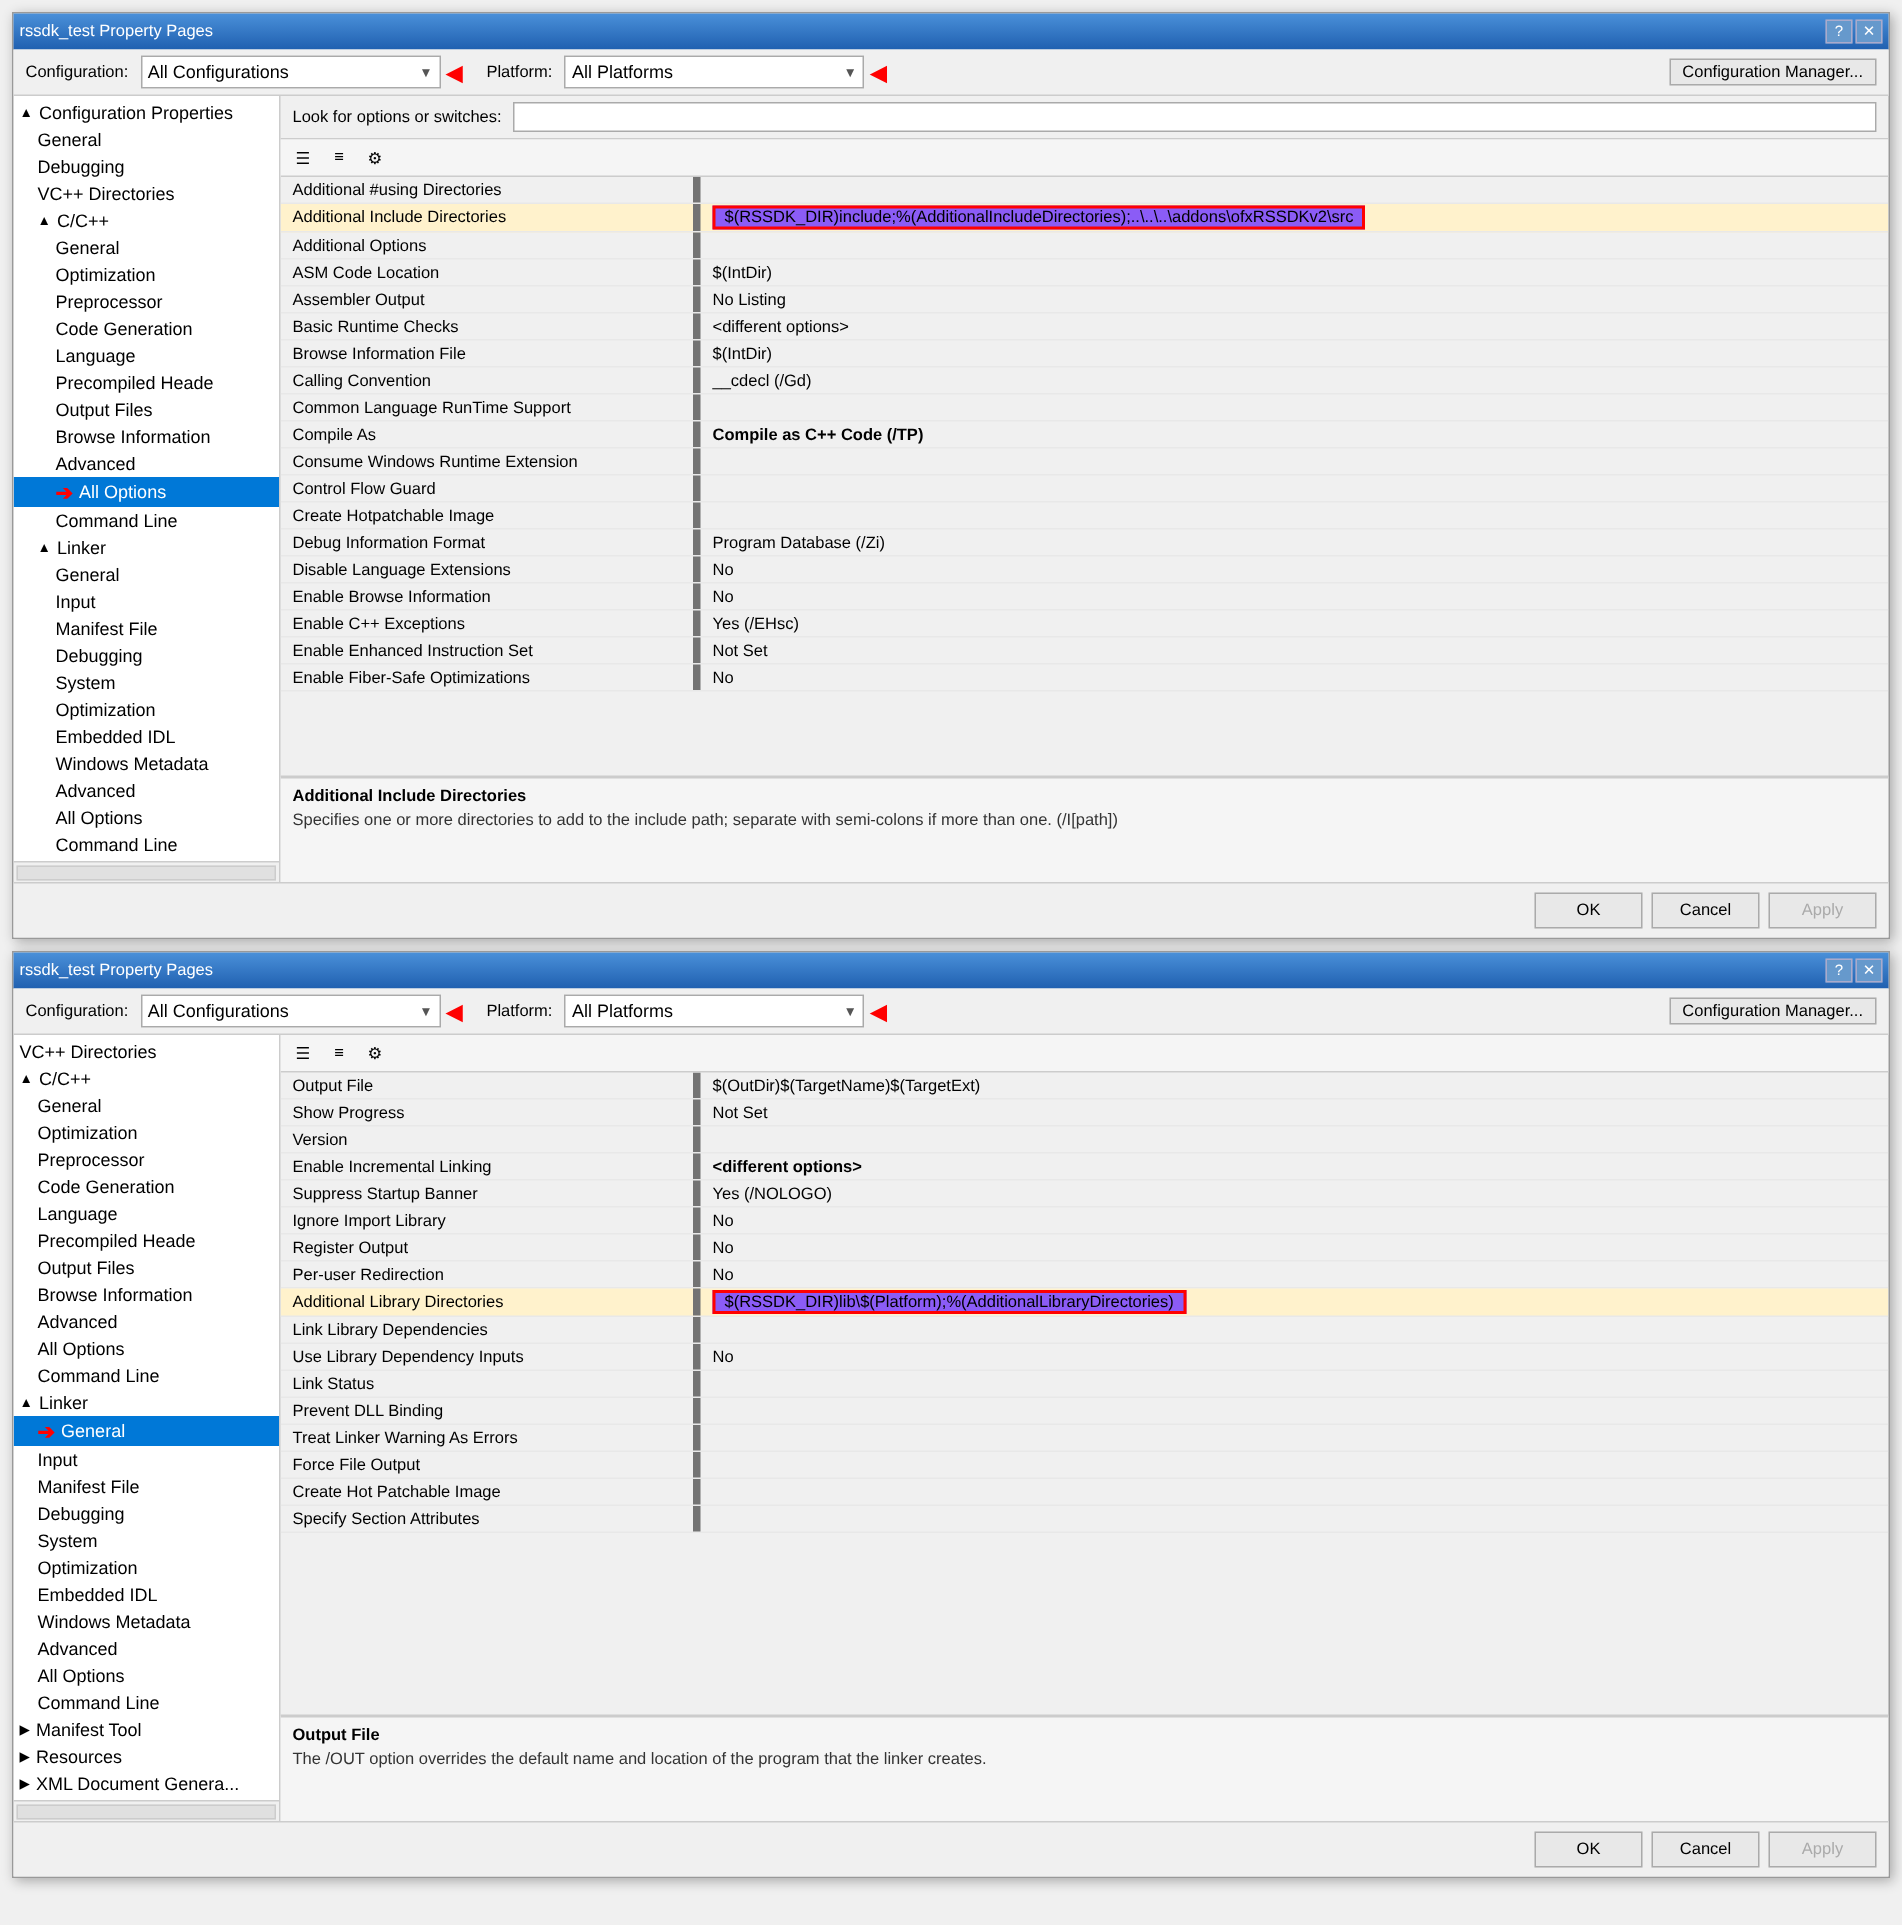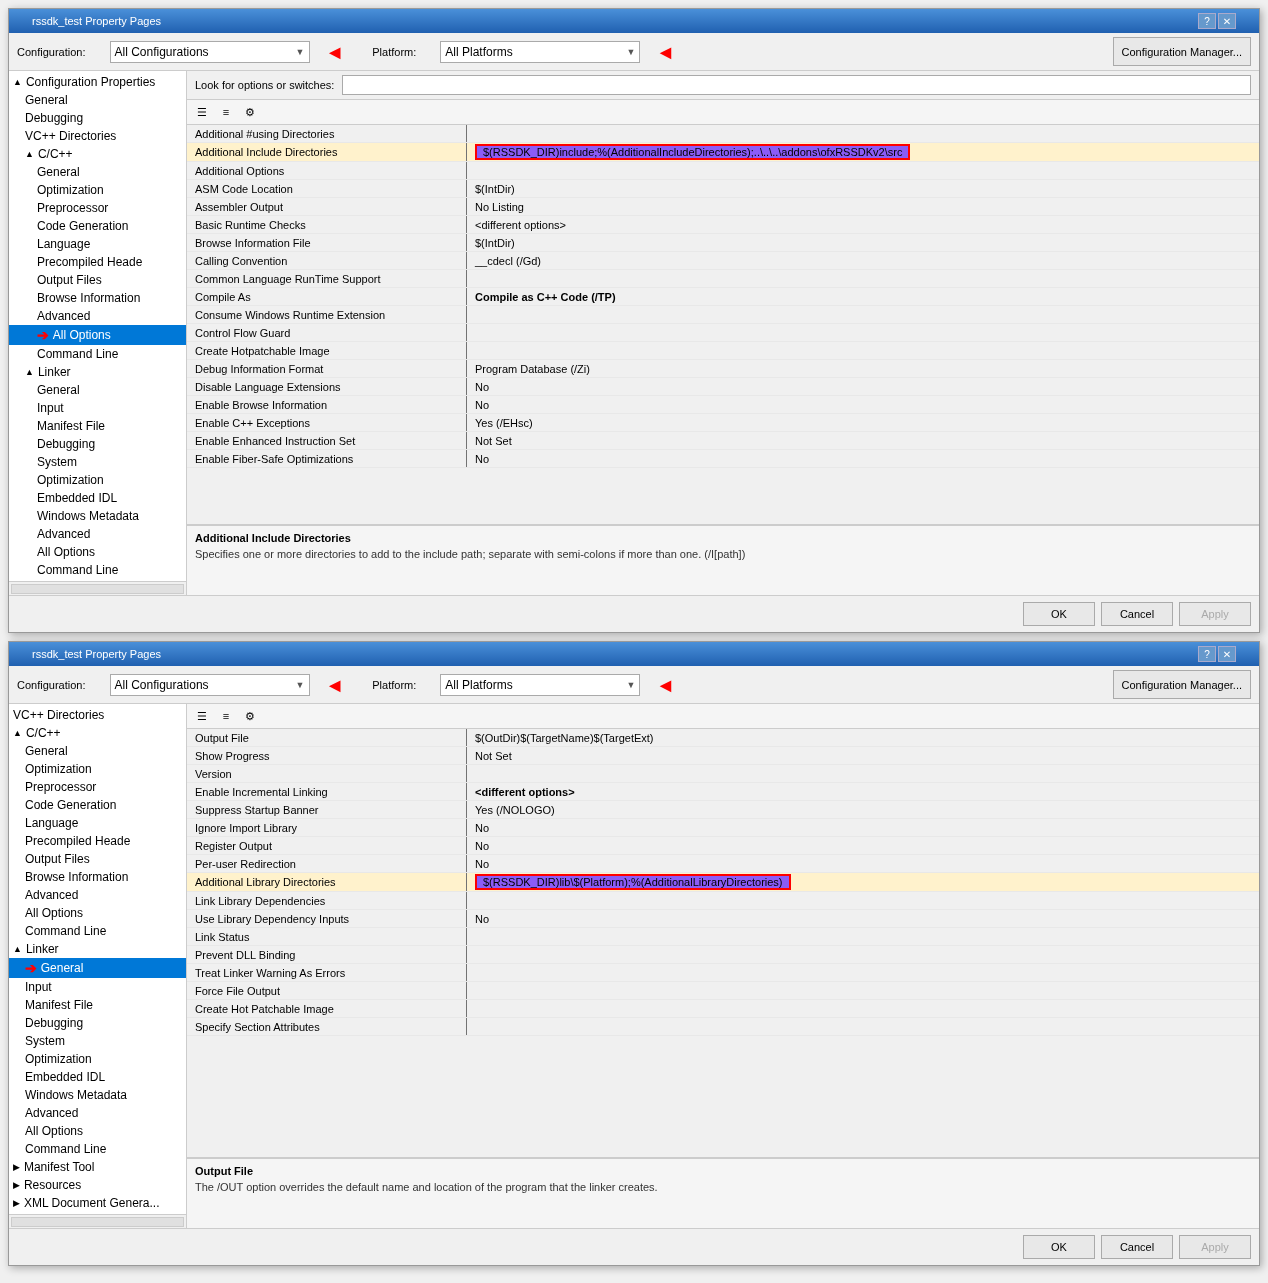--- a/index.html
+++ b/index.html
@@ -9,45 +9,45 @@
       background: #f0f0f0;
       border: 1px solid #999;
       box-shadow: 2px 2px 8px rgba(0,0,0,0.3);
       display: flex;
       flex-direction: column;
     }
 
     .title-bar {
       background: linear-gradient(to bottom, #4a90d9, #2060b0);
       color: white;
-      padding: 4px 23px;
+      padding: 4px 4px;
       display: flex;
       align-items: center;
       justify-content: space-between;
       height: 24px;
     }
     .title-bar-title { font-size: 11px; font-weight: normal; }
     .title-bar-controls { display: flex; gap: 2px; }
     .title-btn {
       width: 18px; height: 16px; background: #6699cc; border: 1px solid #aac;
       color: white; font-size: 10px; cursor: pointer; display: flex; align-items: center; justify-content: center;
     }
 
     .toolbar-row {
-      display: flex; align-items: center; padding: 4px 8px; gap: 24px; background: #f0f0f0; border-bottom: 1px solid #ccc;
+      display: flex; align-items: center; padding: 4px 8px; gap: 8px; background: #f0f0f0; border-bottom: 1px solid #ccc;
     }
     .toolbar-label { font-size: 11px; }
     .toolbar-combo {
       height: 22px; border: 1px solid #aaa; background: white; padding: 0 4px; font-size: 11px;
       display: flex; align-items: center; justify-content: space-between; min-width: 180px; cursor: pointer;
     }
     .combo-arrow { font-size: 9px; color: #555; }
     .red-arrow { color: red; font-size: 14px; font-weight: bold; margin-left: -4px; }
     .config-manager-btn {
-      margin-left: auto; height: 29px; border: 1px solid #aaa; background: #e8e8e8; padding: 0 8px;
+      margin-left: auto; height: 18px; border: 1px solid #aaa; background: #e8e8e8; padding: 0 8px;
       font-size: 11px; cursor: pointer;
     }
 
     .main-content {
       display: flex; flex: 1; overflow: hidden;
     }
 
     .sidebar {
       width: 178px; min-width: 178px; background: white; border-right: 1px solid #ccc;
       overflow-y: auto; overflow-x: hidden; padding: 2px 0;
@@ -83,21 +83,21 @@
     }
 
     .prop-grid {
       flex: 1; overflow-y: auto; border-bottom: 1px solid #ccc;
     }
     .prop-row {
       display: flex; border-bottom: 1px solid #e8e8e8; min-height: 18px;
     }
     .prop-row.highlighted { background: #fff2cc; }
     .prop-name {
-      width: 280px; min-width: 280px; padding: 1px 8px; border-right: 1px solid #737373;
+      width: 280px; min-width: 280px; padding: 1px 8px; border-right: 5px solid #737373;
       overflow: hidden; text-overflow: ellipsis; white-space: nowrap; font-size: 11px;
       display: flex; align-items: center;
     }
     .prop-value {
       flex: 1; padding: 1px 8px; font-size: 11px; display: flex; align-items: center; overflow: hidden;
     }
     .prop-value.bold-value { font-weight: bold; }
     .highlighted-value {
       border: 2px solid red; padding: 0 6px; background: #8b5cf6; font-size: 11px;
     }

